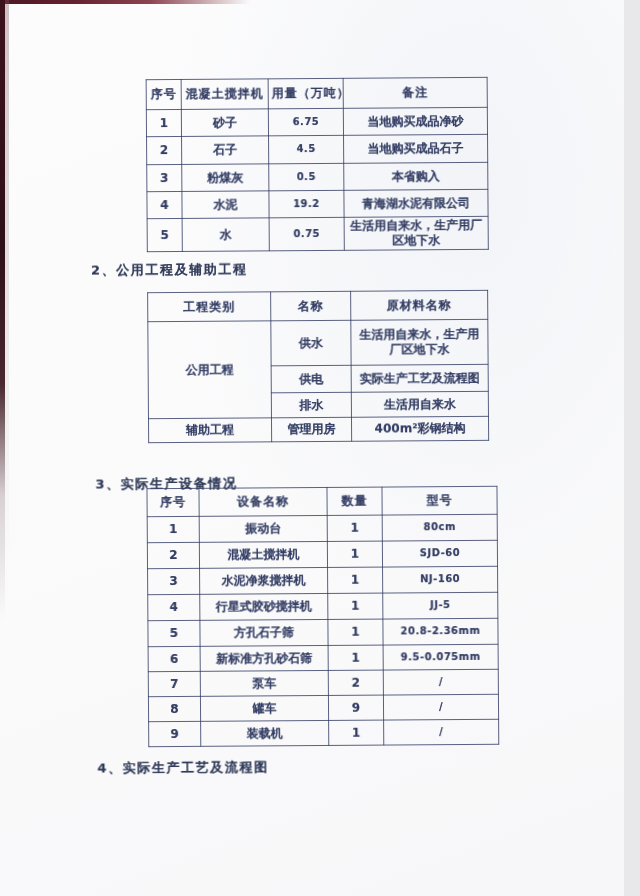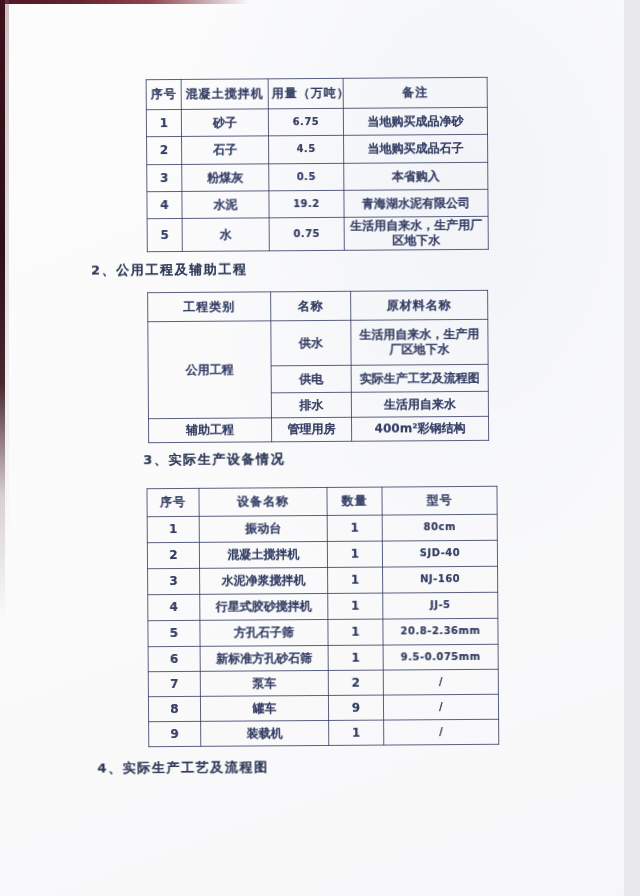--- a/index.html
+++ b/index.html
@@ -51,21 +51,21 @@
     font-weight:bold;
     text-shadow:0 0 0.6px rgba(50,60,100,0.5);
   }
   .tbl th{letter-spacing:1px;}
   .nowrap{white-space:nowrap;letter-spacing:0;}
   .latin{font-size:10px;letter-spacing:0.5px;}
   #table1{left:148px;top:78px;width:341px;}
   #table2{left:148px;top:291px;width:340px;}
   #table3{left:146px;top:487px;width:350px;}
   #heading2{left:92px;top:260px;}
-  #heading3{left:95px;top:450px;margin-left:48px;}
+  #heading3{left:95px;top:474px;}
   #heading4{left:95px;top:758px;}
 </style>
 </head>
 <body>
 
 <div class="photo">
   <div class="edge-top"></div>
   <div class="edge-left"></div>
   <div class="edge-left-soft"></div>
 
@@ -172,21 +172,21 @@
       <tr style="height:26px">
         <td>1</td>
         <td>振动台</td>
         <td>1</td>
         <td class="latin">80cm</td>
       </tr>
       <tr style="height:26px">
         <td>2</td>
         <td>混凝土搅拌机</td>
         <td>1</td>
-        <td class="latin">SJD-40</td>
+        <td class="latin">SJD-60</td>
       </tr>
       <tr style="height:26px">
         <td>3</td>
         <td>水泥净浆搅拌机</td>
         <td>1</td>
         <td class="latin">NJ-160</td>
       </tr>
       <tr style="height:26px">
         <td>4</td>
         <td>行星式胶砂搅拌机</td>

